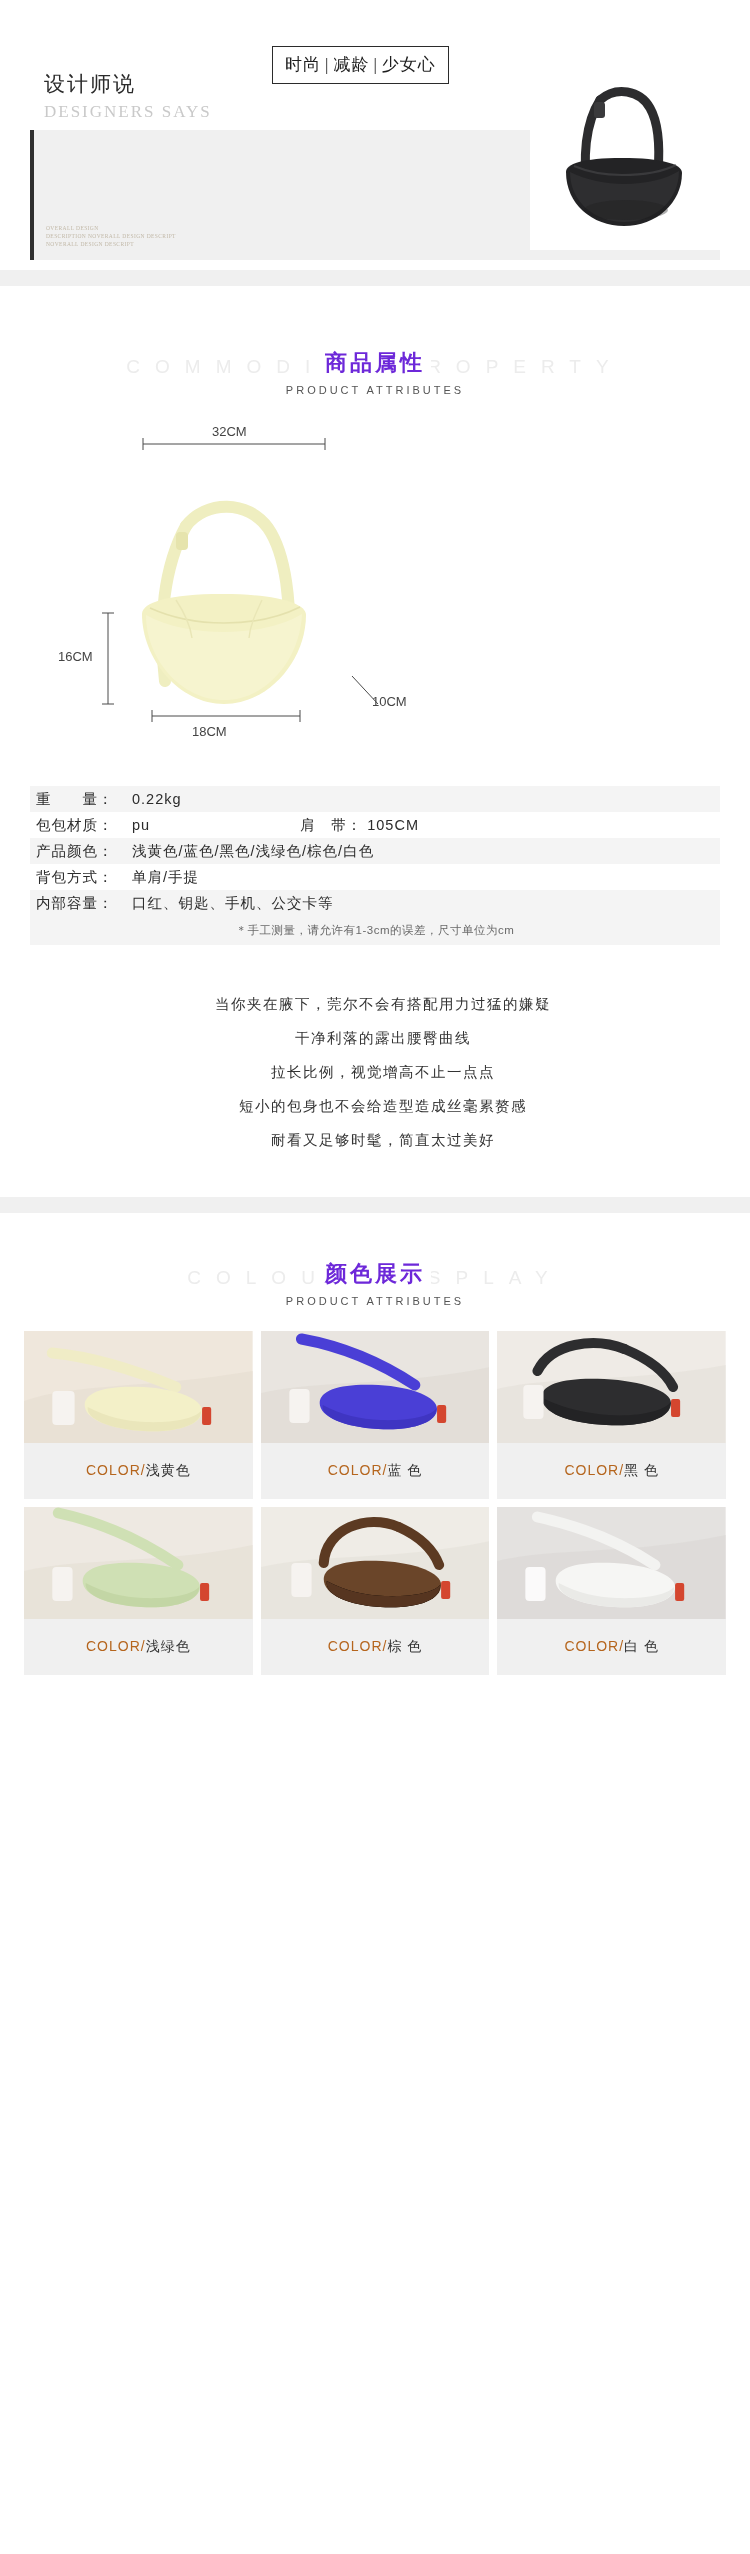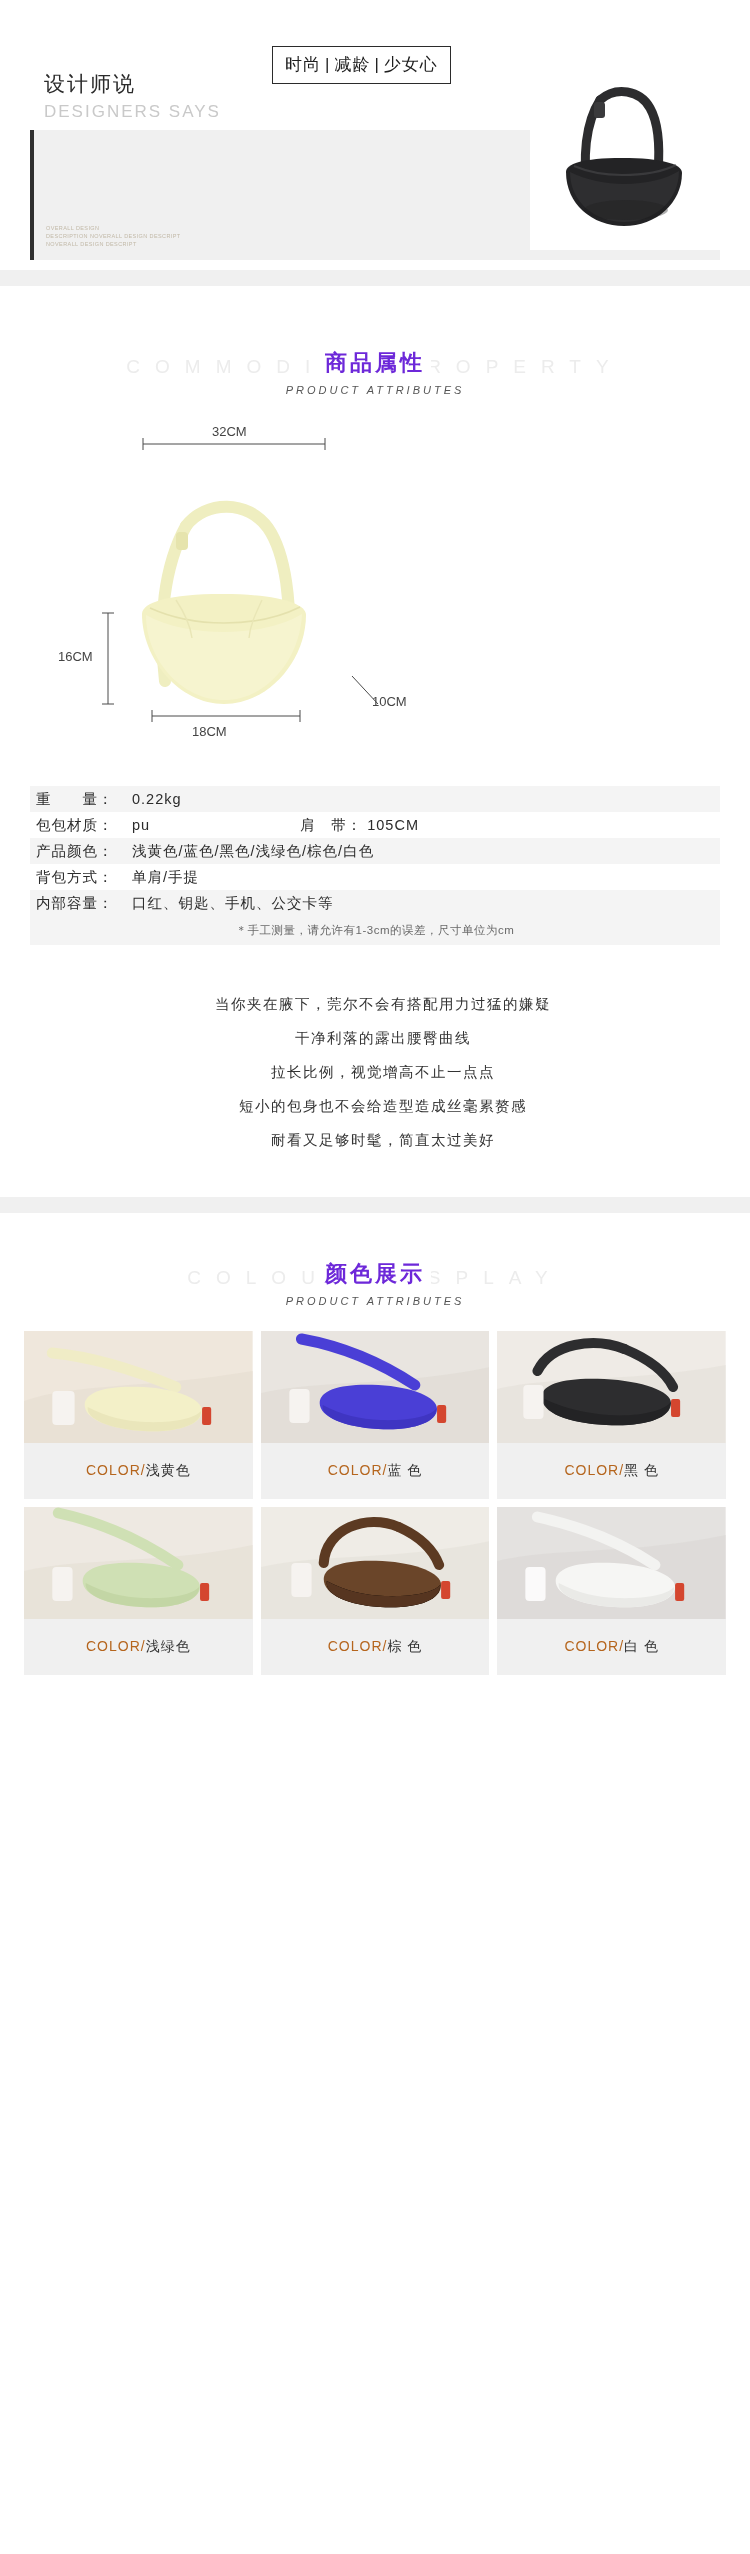--- a/index.html
+++ b/index.html
@@ -12,21 +12,21 @@
     -webkit-font-smoothing: antialiased;
   }
   .page { width: 750px; position: relative; overflow: hidden; }
 
   
   .designer {
     position: relative;
     padding: 38px 0 0 0;
     height: 270px;
   }
-  .designer-inner { position: relative; width: 750px; height: 232px; }
+  .designer-inner { position: relative; width: 750px; height: 232px; font-family: Liberation Serif, serif; }
 
   .tag-box {
     position: absolute;
     top: 8px;
     left: 272px;
     border: 1px solid #2b2b2b;
     padding: 6px 10px 7px 10px;
     font-size: 17px;
     letter-spacing: 1px;
     color: #1d1d1d;
@@ -124,21 +124,20 @@
   }
   .sec-cn .cn-inner { background: #fff; padding: 0 6px; }
   .sec-en {
     position: absolute;
     top: 44px;
     left: 0; right: 0;
     text-align: center;
     font-size: 11px;
     letter-spacing: 3px;
     color: #555;
-    font-style: italic;
   }
 
   
   .dims { position: relative; height: 360px; width: 750px; text-align: center; }
   .dim-label { position: absolute; font-size: 13px; color: #444; }
 
   
   .spec {
     margin: 10px 30px 0 30px;
     width: 690px;

